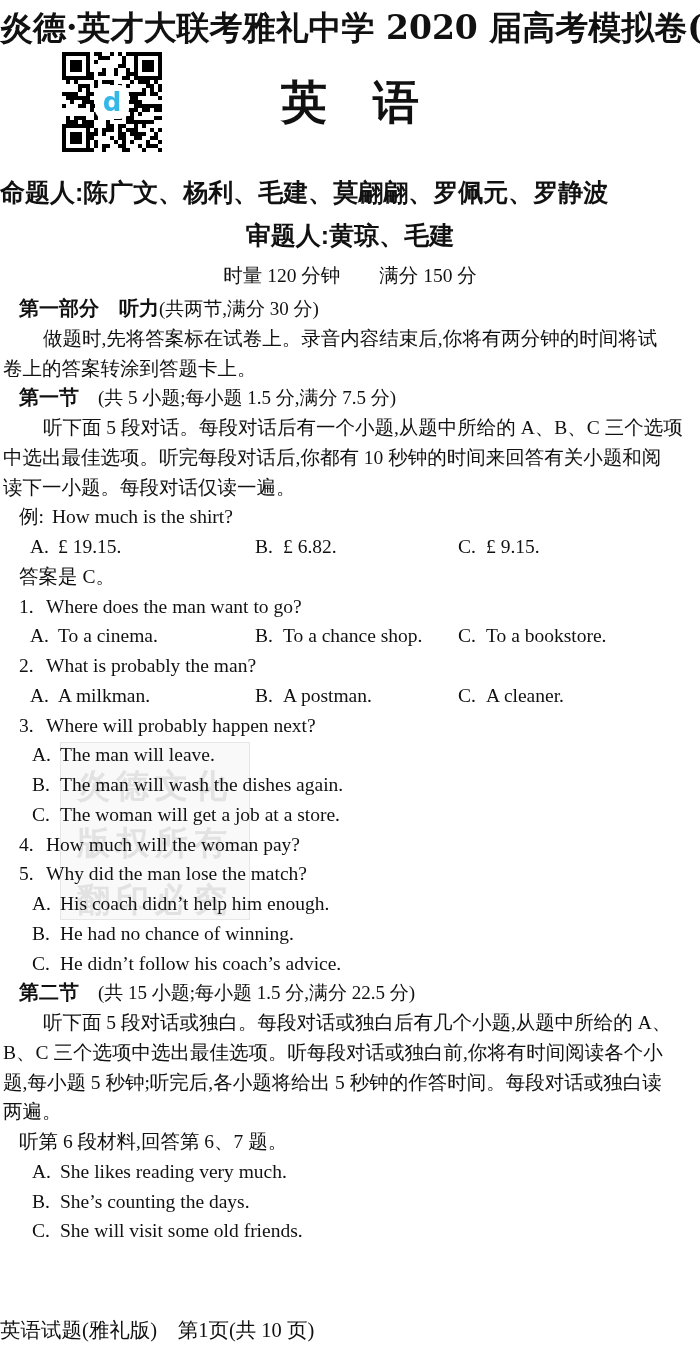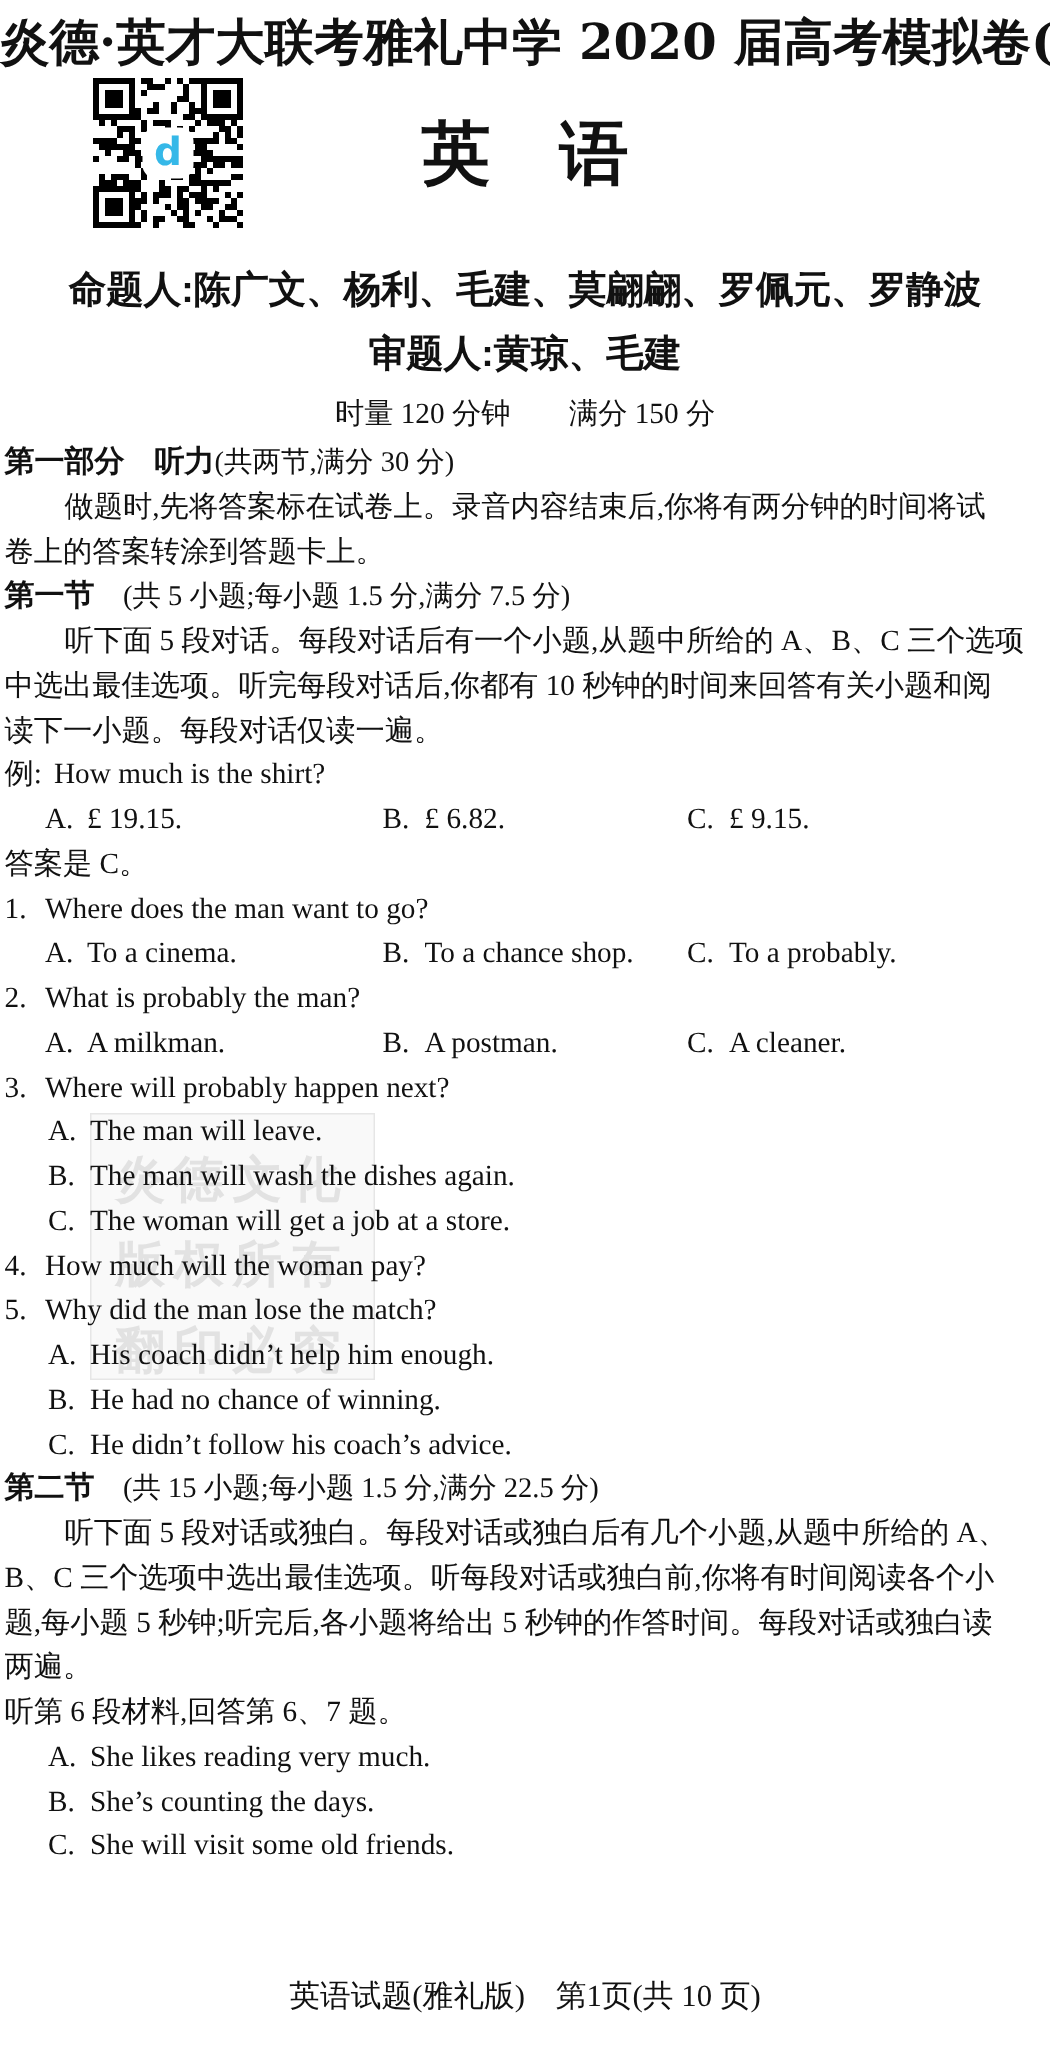--- a/index.html
+++ b/index.html
@@ -11,43 +11,43 @@
   
   .qr{position:absolute;left:62px;top:52px;width:100px;height:100px;}
   .qr-mods{position:absolute;inset:0;}
   .qr-mods i{position:absolute;width:4px;height:4px;background:#000;}
   .qr-logo{position:absolute;left:50%;top:50%;width:30px;height:30px;margin:-15px 0 0 -15px;
            background:#fff;border-radius:7px;box-shadow:0 0 0 2px #fff;
            display:flex;align-items:center;justify-content:center;}
   .qr-d{font-family:"DejaVu Sans","Liberation Sans",sans-serif;font-weight:bold;font-size:26px;line-height:1;}
   .subject{position:absolute;top:72px;left:0;right:0;text-align:center;font-weight:bold;font-size:46px;
            font-family:"Liberation Sans","DejaVu Sans",sans-serif;}
-  .setters{position:absolute;top:176px;left:0;right:0;text-align:center;font-weight:bold;font-size:25px;
+  .setters{position:absolute;top:176px;left:0;right:0;text-align:left;font-weight:bold;font-size:25px;
            font-family:"Liberation Sans","DejaVu Sans",sans-serif;white-space:nowrap;}
   .reviewers{position:absolute;top:219px;left:0;right:0;text-align:center;font-weight:bold;font-size:25px;
            font-family:"Liberation Sans","DejaVu Sans",sans-serif;}
   .timing{position:absolute;top:262px;left:0;right:0;text-align:center;font-size:19.5px;}
   
   .watermark{position:absolute;left:60px;top:742px;width:188px;height:176px;z-index:0;
              background:rgba(0,0,0,0.025);border:1px solid #e6e6e6;text-align:center;}
   .watermark span{display:block;font-size:33px;font-weight:bold;color:#e2e2e2;letter-spacing:6px;
                   line-height:57px;font-family:"Liberation Sans","DejaVu Sans",sans-serif;}
   
   .content{position:absolute;top:294px;left:3px;right:3px;z-index:1;font-size:19.5px;line-height:29.75px;}
-  .line{white-space:pre-wrap;}
+  .line{white-space:pre-wrap;margin-left:16px;}
   .para{white-space:pre-wrap;text-indent:2.05em;}
   .sec-title{font-family:"Liberation Sans","DejaVu Sans",sans-serif;font-weight:bold;font-size:20px;}
   .sec-note{font-size:19px;}
   .qnum{display:inline-block;min-width:27px;}
   .opt-row{position:relative;height:29.75px;}
   .opt-row .cell{position:absolute;top:0;white-space:nowrap;}
   .c0{left:27px;} .c1{left:252px;} .c2{left:455px;}
   .letter{display:inline-block;min-width:28px;}
   .stack-opt{padding-left:29px;}
-  .footer{position:absolute;top:1316px;left:0;right:0;text-align:center;font-size:20.5px;z-index:1;}
+  .footer{position:absolute;top:1316px;left:0;right:0;font-size:20.5px;z-index:1;}
 </style>
 </head>
 <body>
 
 <div class="page">
 
   <div class="cal-title">炎德·英才大联考雅礼中学 2020 届高考模拟卷(一)</div>
 
   <div class="qr">
     <div class="qr-mods">
@@ -395,21 +395,21 @@
       <span class="cell c1"><span class="letter">B.</span><span>£ 6.82.</span></span>
       <span class="cell c2"><span class="letter">C.</span><span>£ 9.15.</span></span>
     </div>
 
     <div class="line">答案是 C。</div>
 
     <div class="line"><span class="qnum">1.</span><span>Where does the man want to go?</span></div>
     <div class="opt-row">
       <span class="cell c0"><span class="letter">A.</span><span>To a cinema.</span></span>
       <span class="cell c1"><span class="letter">B.</span><span>To a chance shop.</span></span>
-      <span class="cell c2"><span class="letter">C.</span><span>To a probably.</span></span>
+      <span class="cell c2"><span class="letter">C.</span><span>To a bookstore.</span></span>
     </div>
 
     <div class="line"><span class="qnum">2.</span><span>What is probably the man?</span></div>
     <div class="opt-row">
       <span class="cell c0"><span class="letter">A.</span><span>A milkman.</span></span>
       <span class="cell c1"><span class="letter">B.</span><span>A postman.</span></span>
       <span class="cell c2"><span class="letter">C.</span><span>A cleaner.</span></span>
     </div>
 
     <div class="line"><span class="qnum">3.</span><span>Where will probably happen next?</span></div>

